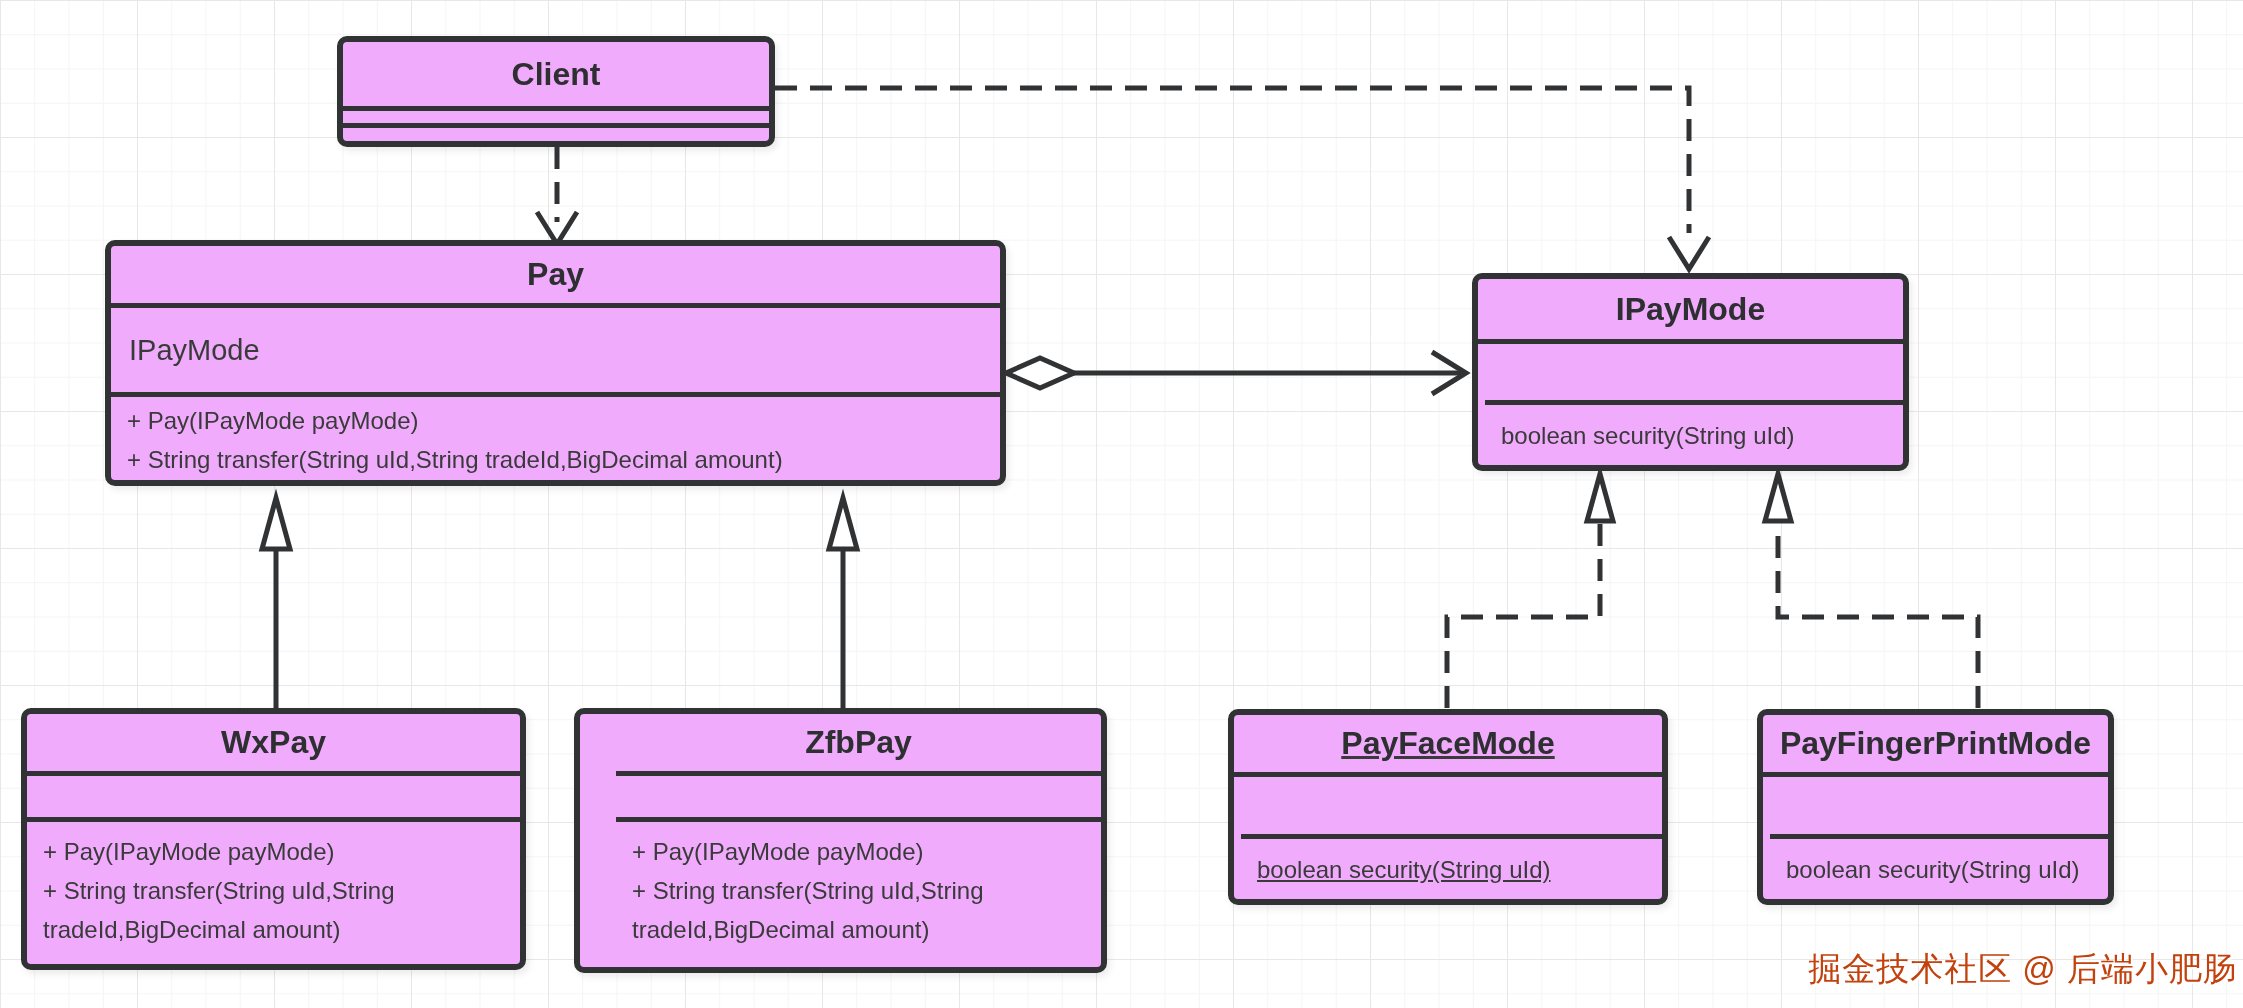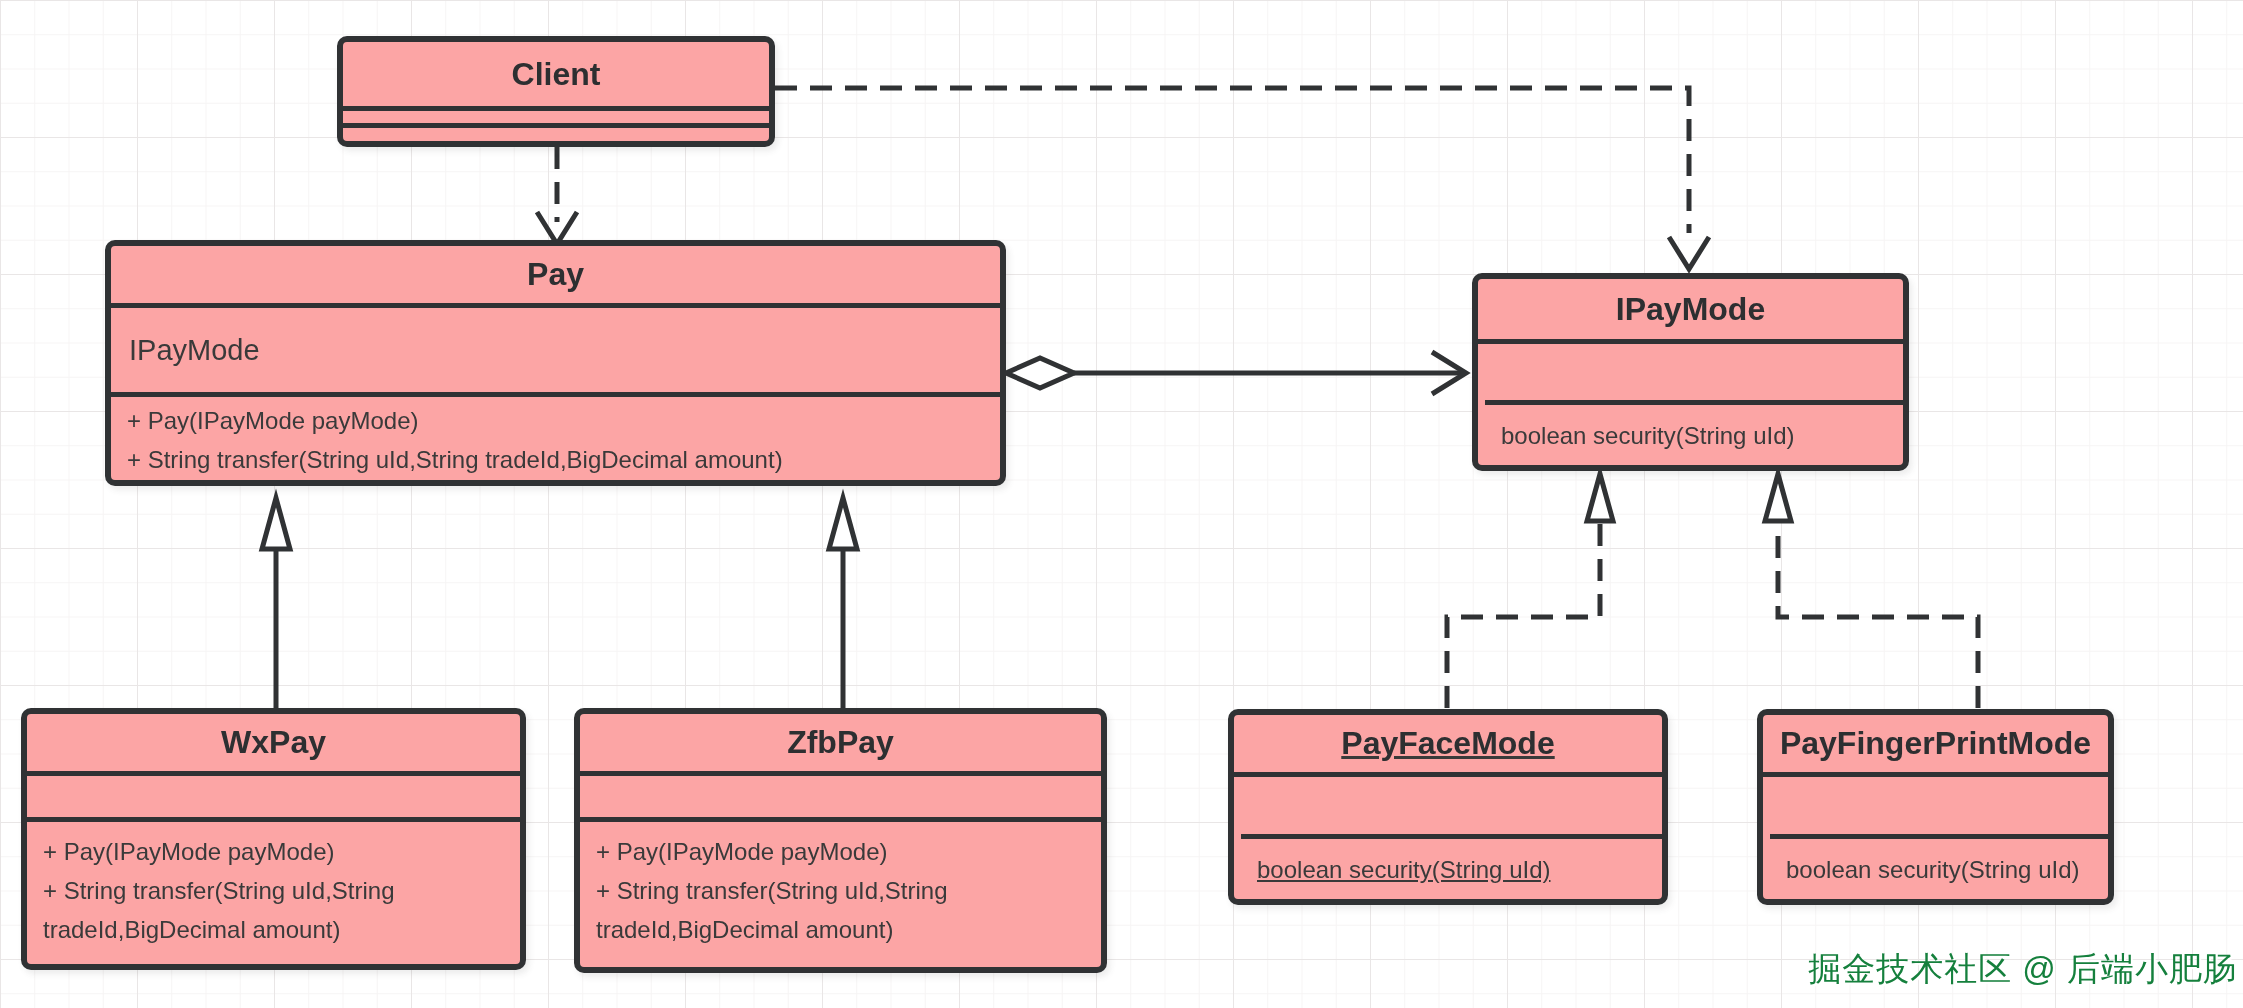--- a/index.html
+++ b/index.html
@@ -34,21 +34,21 @@
     fill: none;
     stroke-linecap: butt;
     stroke-linejoin: miter;
   }
   #connector-layer .hollow { fill: #ffffff; }
   #connector-layer .dashed { stroke-dasharray: 22 13; }
 
   .uml-box {
     position: absolute;
     z-index: 2;
-    background: #fca5a5;
+    background: #f0abfc;
     border: 6px solid #303234;
     border-radius: 10px;
     box-sizing: border-box;
     display: flex;
     flex-direction: column;
     box-shadow: 3px 4px 6px rgba(70,70,70,0.10);
     color: #3a3a3a;
   }
   .uml-title {
     font-weight: bold;
@@ -81,21 +81,21 @@
     padding-top: 0;
     margin-left: 7px;
   }
 
   #watermark {
     position: absolute;
     right: 6px;
     bottom: 16px;
     z-index: 3;
     font-size: 33px;
-    color: #15803d;
+    color: #c2410c;
     text-shadow: 2px 2px 1px #ffffff;
     letter-spacing: 1px;
     white-space: nowrap;
   }
 </style>
 </head>
 <body>
 
 <svg id="connector-layer" viewBox="0 0 2243 1008" xmlns="http://www.w3.org/2000/svg">
   
@@ -155,21 +155,21 @@
 
 <div class="uml-box" style="left:21px; top:708px; width:505px; height:262px;">
   <div class="uml-title" style="height:57px;">WxPay</div>
   <div class="uml-sec" style="height:46px;"></div>
   <div class="uml-sec uml-methods" style="flex:1; padding-top:10px;">
     <div>+ Pay(IPayMode payMode)</div>
     <div>+ String transfer(String uId,String tradeId,BigDecimal amount)</div>
   </div>
 </div>
 
-<div class="uml-box" style="left:574px; top:708px; width:533px; height:265px;">
+<div class="uml-box" style="left:574px; top:708px; width:533px; height:265px;padding-left:36px;">
   <div class="uml-title" style="height:57px;">ZfbPay</div>
   <div class="uml-sec" style="height:46px;"></div>
   <div class="uml-sec uml-methods" style="flex:1; padding-top:10px;">
     <div>+ Pay(IPayMode payMode)</div>
     <div>+ String transfer(String uId,String tradeId,BigDecimal amount)</div>
   </div>
 </div>
 
 <div class="uml-box" style="left:1228px; top:709px; width:440px; height:196px;text-decoration:underline;">
   <div class="uml-title" style="height:57px;">PayFaceMode</div>

